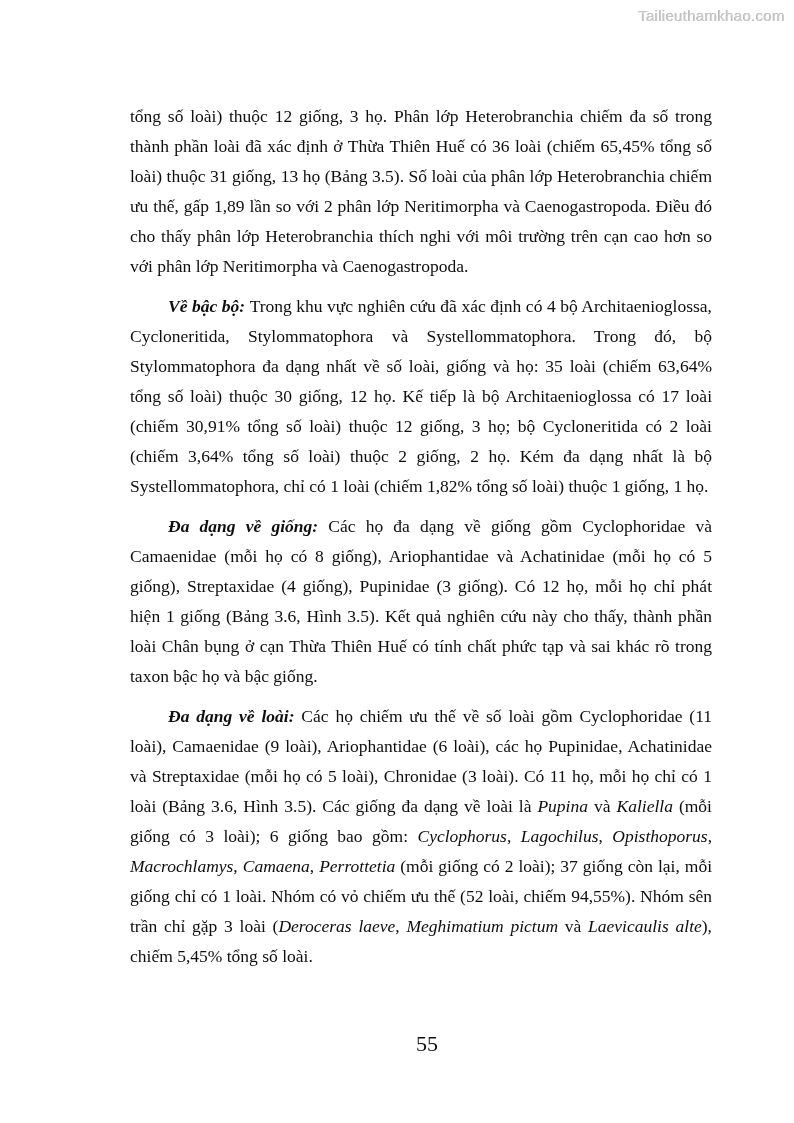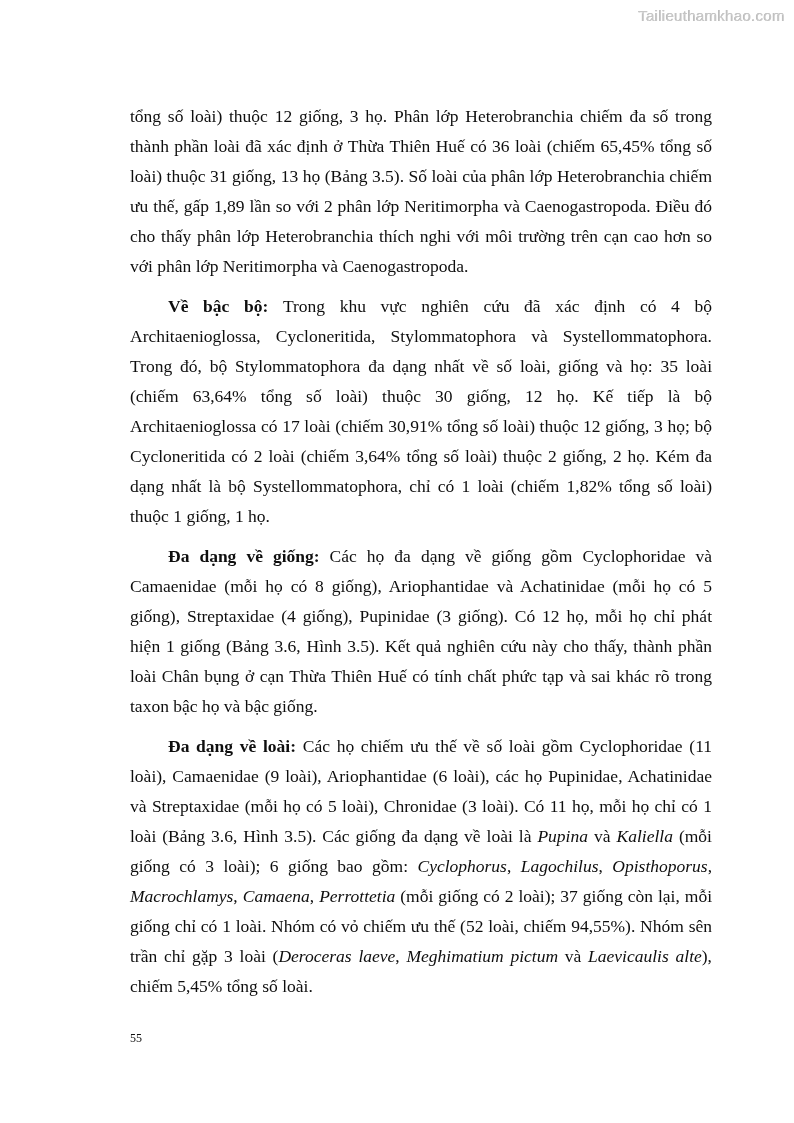--- a/index.html
+++ b/index.html
@@ -25,24 +25,25 @@
   }
   p.para {
     margin:0 12px 10px 0;
     font-size:17.5px;
     line-height:30px;
     text-align:justify;
   }
   p.para.indent { text-indent:38px; }
   .run-normal { font-style:normal; font-weight:normal; }
   .run-italic { font-style:italic; }
-  .run-bold-italic { font-weight:bold; }
+  .run-bold-italic { font-style:italic; font-weight:bold; }
   .footer {
     position:absolute; left:130px; top:1031px; width:594px;
-    font-size:12px;
+    text-align:center;
+    font-size:22px;
   }
 </style>
 </head>
 <body>
 
 <div class="page">
   <div class="watermark">Tailieuthamkhao.com</div>
   <div class="content" id="content">
       <p class="para"><span class="run-normal">tổng số loài) thuộc 12 giống, 3 họ. Phân lớp Heterobranchia chiếm đa số trong thành phần loài đã xác định ở Thừa Thiên Huế có 36 loài (chiếm 65,45% tổng số loài) thuộc 31 giống, 13 họ (Bảng 3.5). Số loài của phân lớp Heterobranchia chiếm ưu thế, gấp 1,89 lần so với 2 phân lớp Neritimorpha và Caenogastropoda. Điều đó cho thấy phân lớp Heterobranchia thích nghi với môi trường trên cạn cao hơn so với phân lớp Neritimorpha và Caenogastropoda.</span></p>
       <p class="para indent"><span class="run-bold-italic">Về bậc bộ: </span><span class="run-normal">Trong khu vực nghiên cứu đã xác định có 4 bộ Architaenioglossa, Cycloneritida, Stylommatophora và Systellommatophora. Trong đó, bộ Stylommatophora đa dạng nhất về số loài, giống và họ: 35 loài (chiếm 63,64% tổng số loài) thuộc 30 giống, 12 họ. Kế tiếp là bộ Architaenioglossa có 17 loài (chiếm 30,91% tổng số loài) thuộc 12 giống, 3 họ;  bộ Cycloneritida có 2 loài (chiếm 3,64% tổng số loài) thuộc 2 giống, 2 họ. Kém đa dạng nhất là bộ Systellommatophora, chỉ có 1 loài (chiếm 1,82% tổng số loài) thuộc 1 giống, 1 họ.</span></p>

